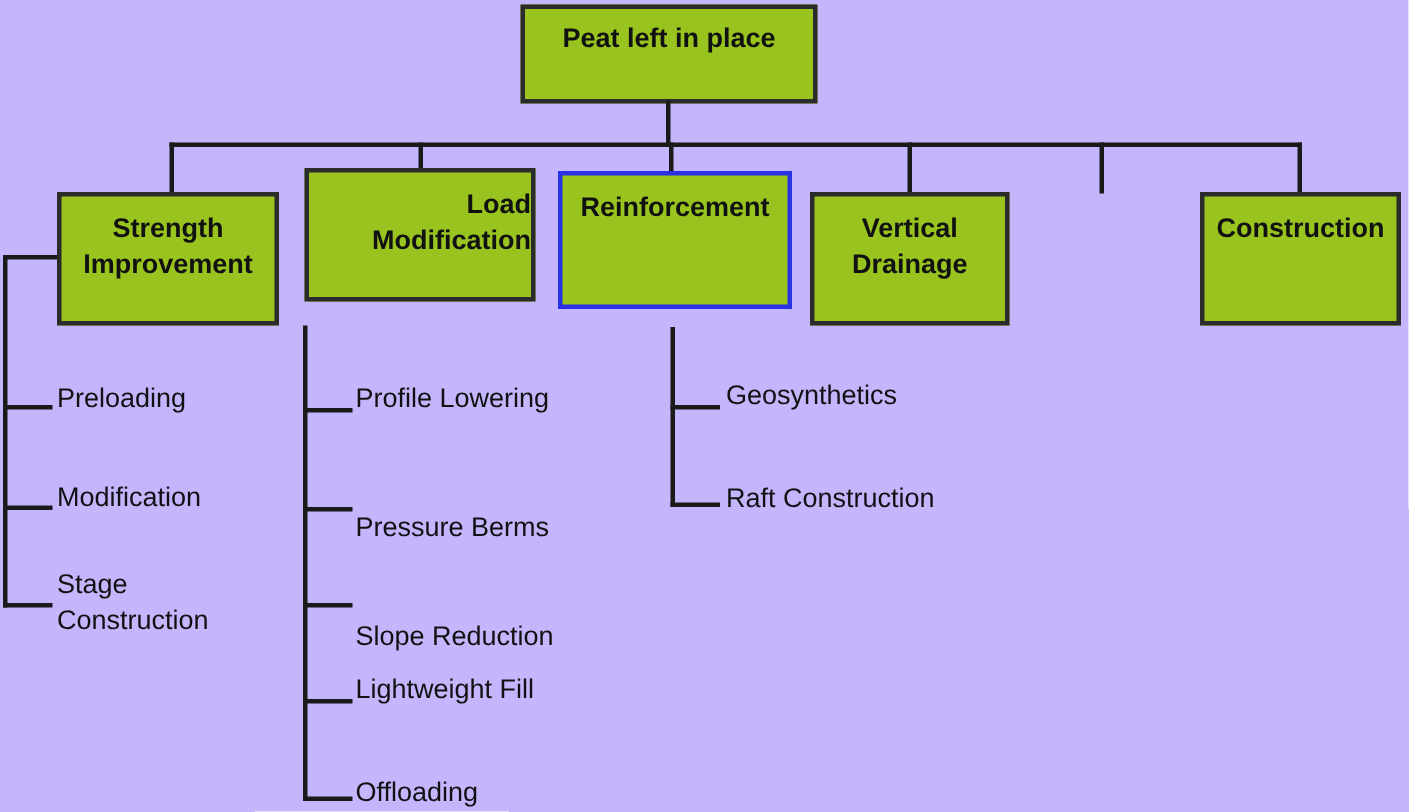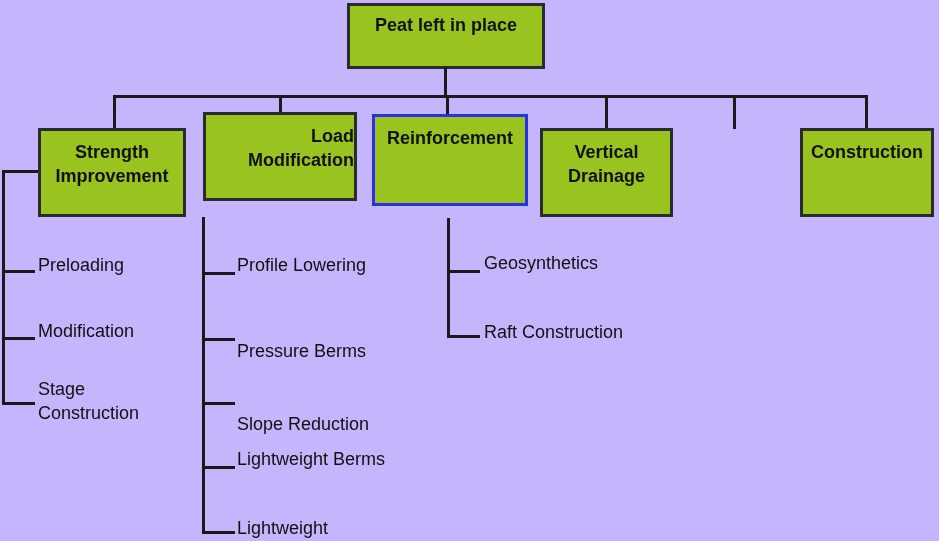--- a/index.html
+++ b/index.html
@@ -93,22 +93,22 @@
 
   <div class="vline" style="left:202px; top:217px; height:317px;"></div>
   <div class="hline" style="left:202px; top:272px; width:33px;"></div>
   <div class="hline" style="left:202px; top:338px; width:33px;"></div>
   <div class="hline" style="left:202px; top:402px; width:33px;"></div>
   <div class="hline" style="left:202px; top:466px; width:33px;"></div>
   <div class="hline" style="left:202px; top:531px; width:33px;"></div>
   <div class="leaf" style="left:237px; top:253px;">Profile Lowering</div>
   <div class="leaf" style="left:237px; top:319px;margin-top:20px;">Pressure Berms</div>
   <div class="leaf" style="left:237px; top:384px;margin-top:28px;">Slope Reduction</div>
-  <div class="leaf" style="left:237px; top:447px;">Lightweight Berms</div>
-  <div class="leaf" style="left:237px; top:516px;">Lightweight</div>
+  <div class="leaf" style="left:237px; top:447px;">Lightweight Fill</div>
+  <div class="leaf" style="left:237px; top:516px;">Offloading</div>
 
   <div class="vline" style="left:447px; top:218px; height:120px;"></div>
   <div class="hline" style="left:447px; top:270px; width:33px;"></div>
   <div class="hline" style="left:447px; top:335px; width:33px;"></div>
   <div class="leaf" style="left:484px; top:251px;">Geosynthetics</div>
   <div class="leaf" style="left:484px; top:320px;">Raft Construction</div>
 
 </div>
 
 </body></html>

